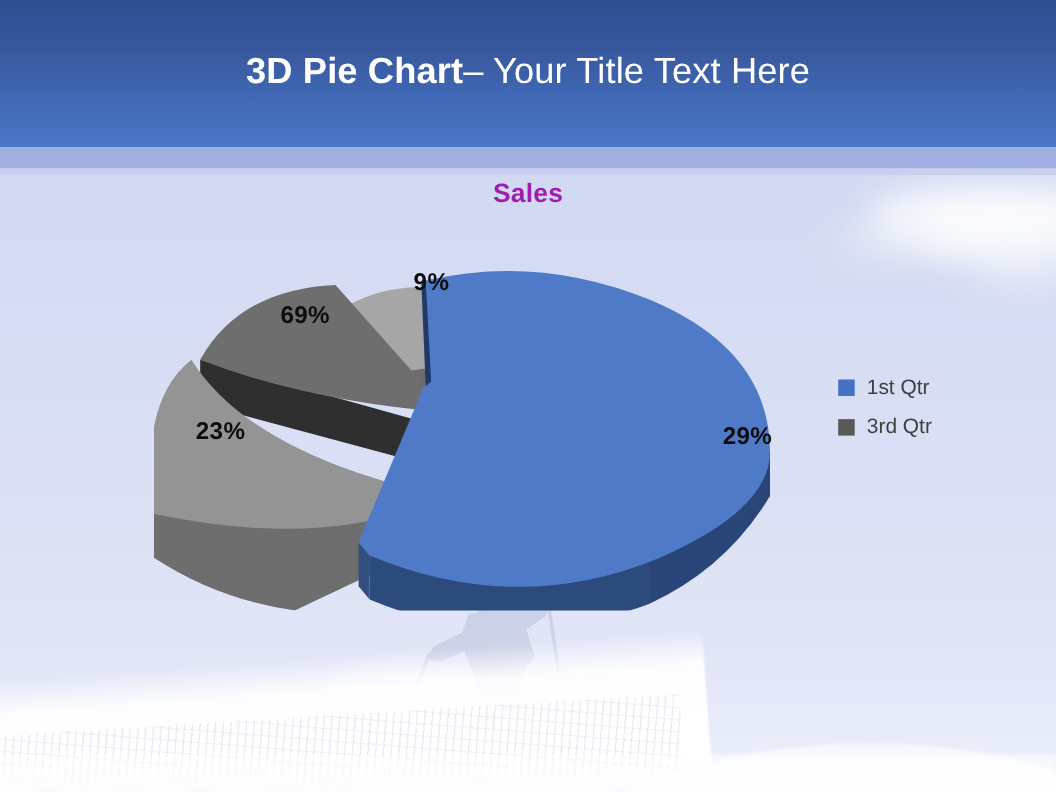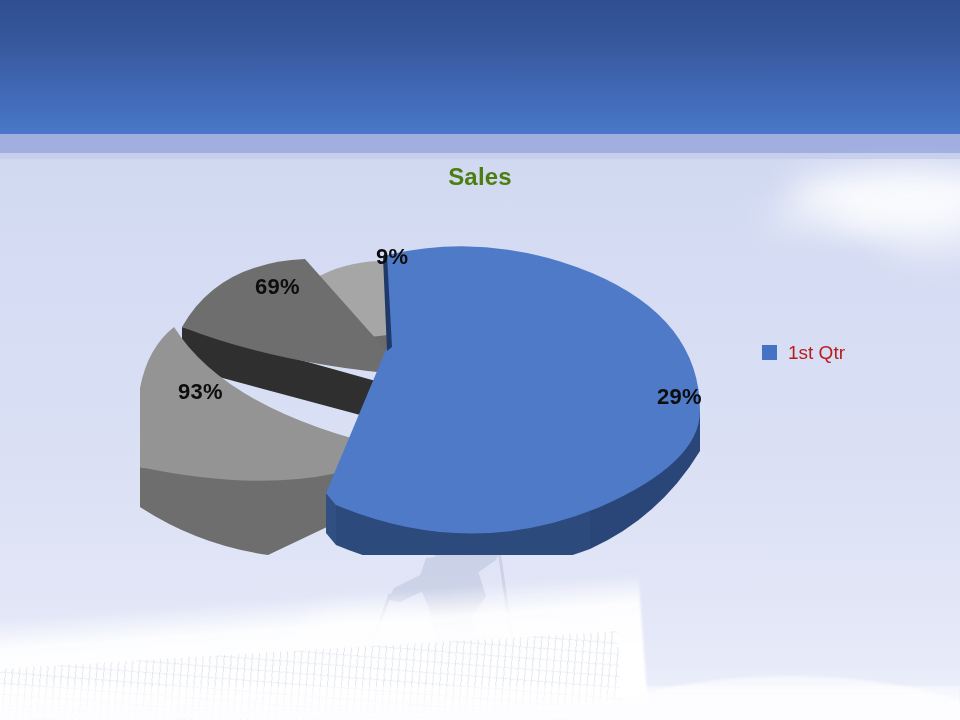--- a/index.html
+++ b/index.html
@@ -126,21 +126,21 @@
   }
   .slide-title .t-strong { font-weight: bold; }
   .slide-title .t-rest   { font-weight: normal; }
 
   
   .chart-title {
     position: absolute;
     left: 0; top: 163px;
     width: 960px;
     text-align: center;
-    color: #4d7c0f;
+    color: #a21caf;
     font-size: 24px;
     font-weight: bold;
     letter-spacing: .2px;
   }
 
   
   .pie-wrap {
     position: absolute;
     left: 140px; top: 215px;
     width: 620px; height: 340px;
@@ -171,21 +171,21 @@
     align-items: center;
     height: 36px;
   }
   .legend-swatch {
     width: 15px; height: 15px;
     flex: 0 0 auto;
     margin-right: 11px;
   }
   .legend-text {
     font-size: 19px;
-    color: #b91c1c;
+    color: #404040;
     line-height: 19px;
     white-space: nowrap;
   }
 </style>
 </head>
 <body>
 
 <div id="slide">
 
   <div class="bg-sky"></div>
@@ -228,20 +228,23 @@
 
   <div class="snow-left"></div>
   <div class="snow-right"></div>
   <div class="snow-texture"></div>
   <div class="snow-base"></div>
 
   <div class="header"></div>
   <div class="header-strip"></div>
   <div class="header-strip2"></div>
 
+  <div class="slide-title">
+    <span class="t-strong">3D Pie Chart</span><span class="t-rest">– Your Title Text Here</span>
+  </div>
 
   <div class="chart-title">Sales</div>
 
   <div class="pie-wrap">
     <svg width="620" height="340" viewBox="0 0 620 340" xmlns="http://www.w3.org/2000/svg">
 
       <g>
         <path d="M210 115 L258 46 L298 118 L298 174 L244 150 Z" fill="#6b6b6b"></path>
         <path d="M137 101 Q175 42 258 46 L298 118 Q224 118 185 133 Z" fill="#a6a6a6"></path>
       </g>
@@ -265,24 +268,28 @@
         <path d="M196 290 L196 330 L186 318 L186 278 Z" fill="#324f82"></path>
 
         <path d="M247 40 Q247 40 248 130 L186 278 Q196 290 196 290 Q330 346 460 292 Q560 248 560 196 Q560 104 452 58 Q350 16 247 40 Z" fill="#4e7ac8"></path>
 
         <path d="M247 40 L252 132 L247 136 L243 42 Z" fill="#1f3a68"></path>
       </g>
     </svg>
   </div>
 
   <div class="pie-label lbl-q1">29%</div>
-  <div class="pie-label lbl-q2">93%</div>
+  <div class="pie-label lbl-q2">23%</div>
   <div class="pie-label lbl-q3">69%</div>
   <div class="pie-label lbl-q4">9%</div>
 
   <div class="legend">
     <div class="legend-row">
       <span class="legend-swatch" style="background: rgb(68, 114, 196);"></span>
       <span class="legend-text">1st Qtr</span>
     </div>
+    <div class="legend-row">
+      <span class="legend-swatch" style="background: rgb(89, 89, 89);"></span>
+      <span class="legend-text">3rd Qtr</span>
+    </div>
   </div>
 
 </div>
 
 </body></html>

